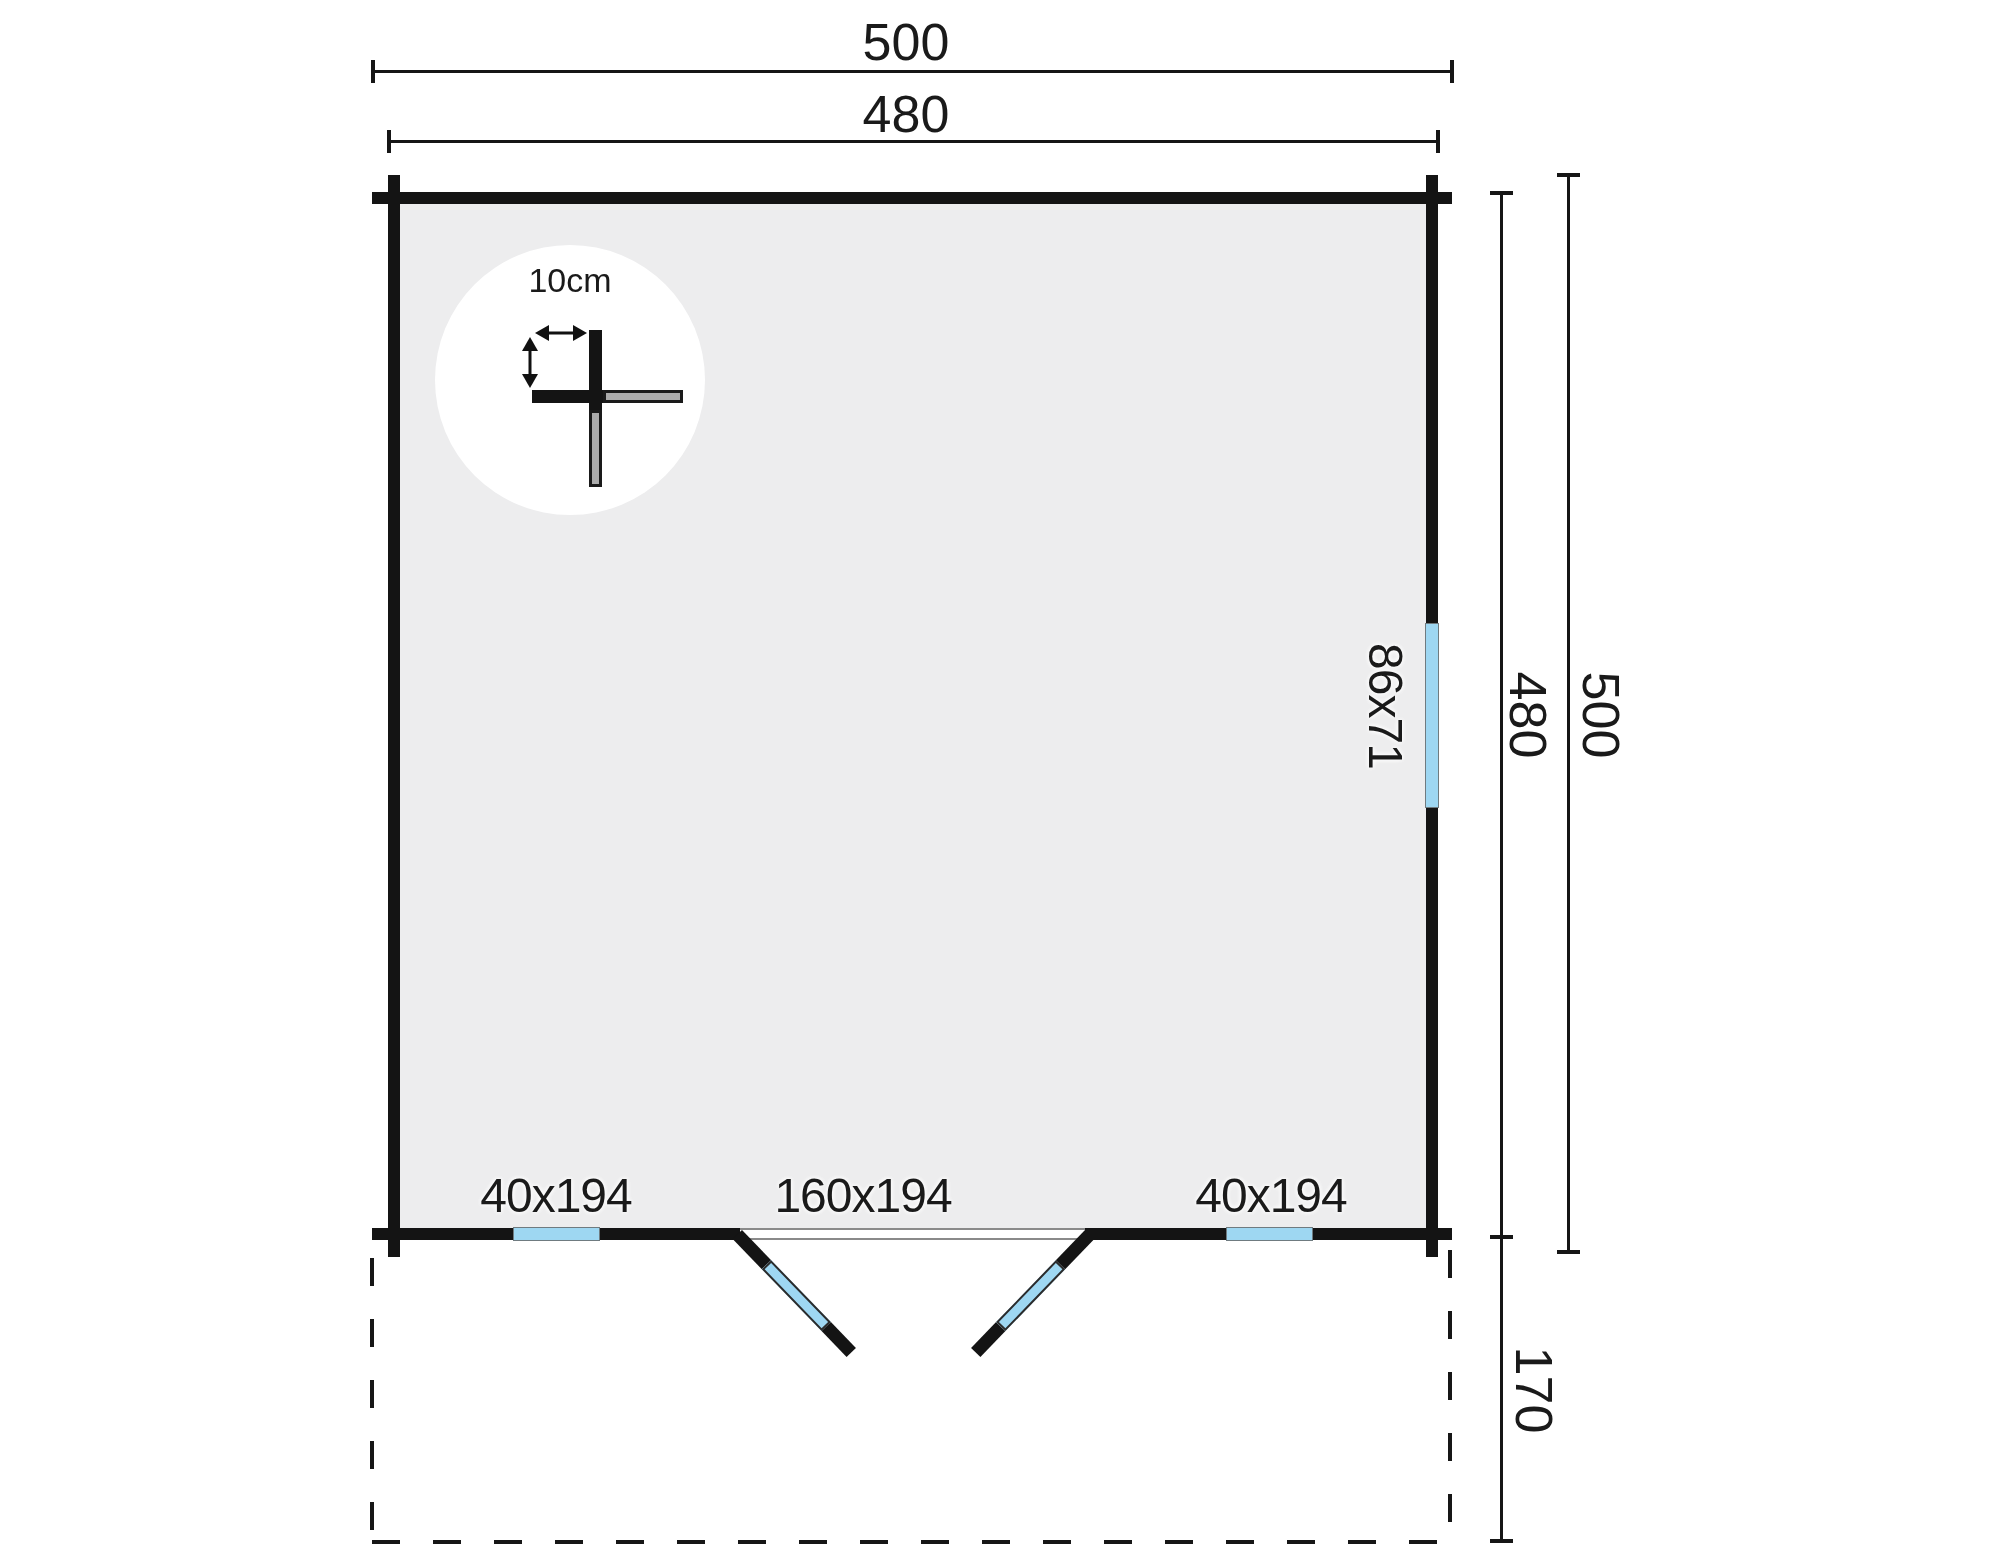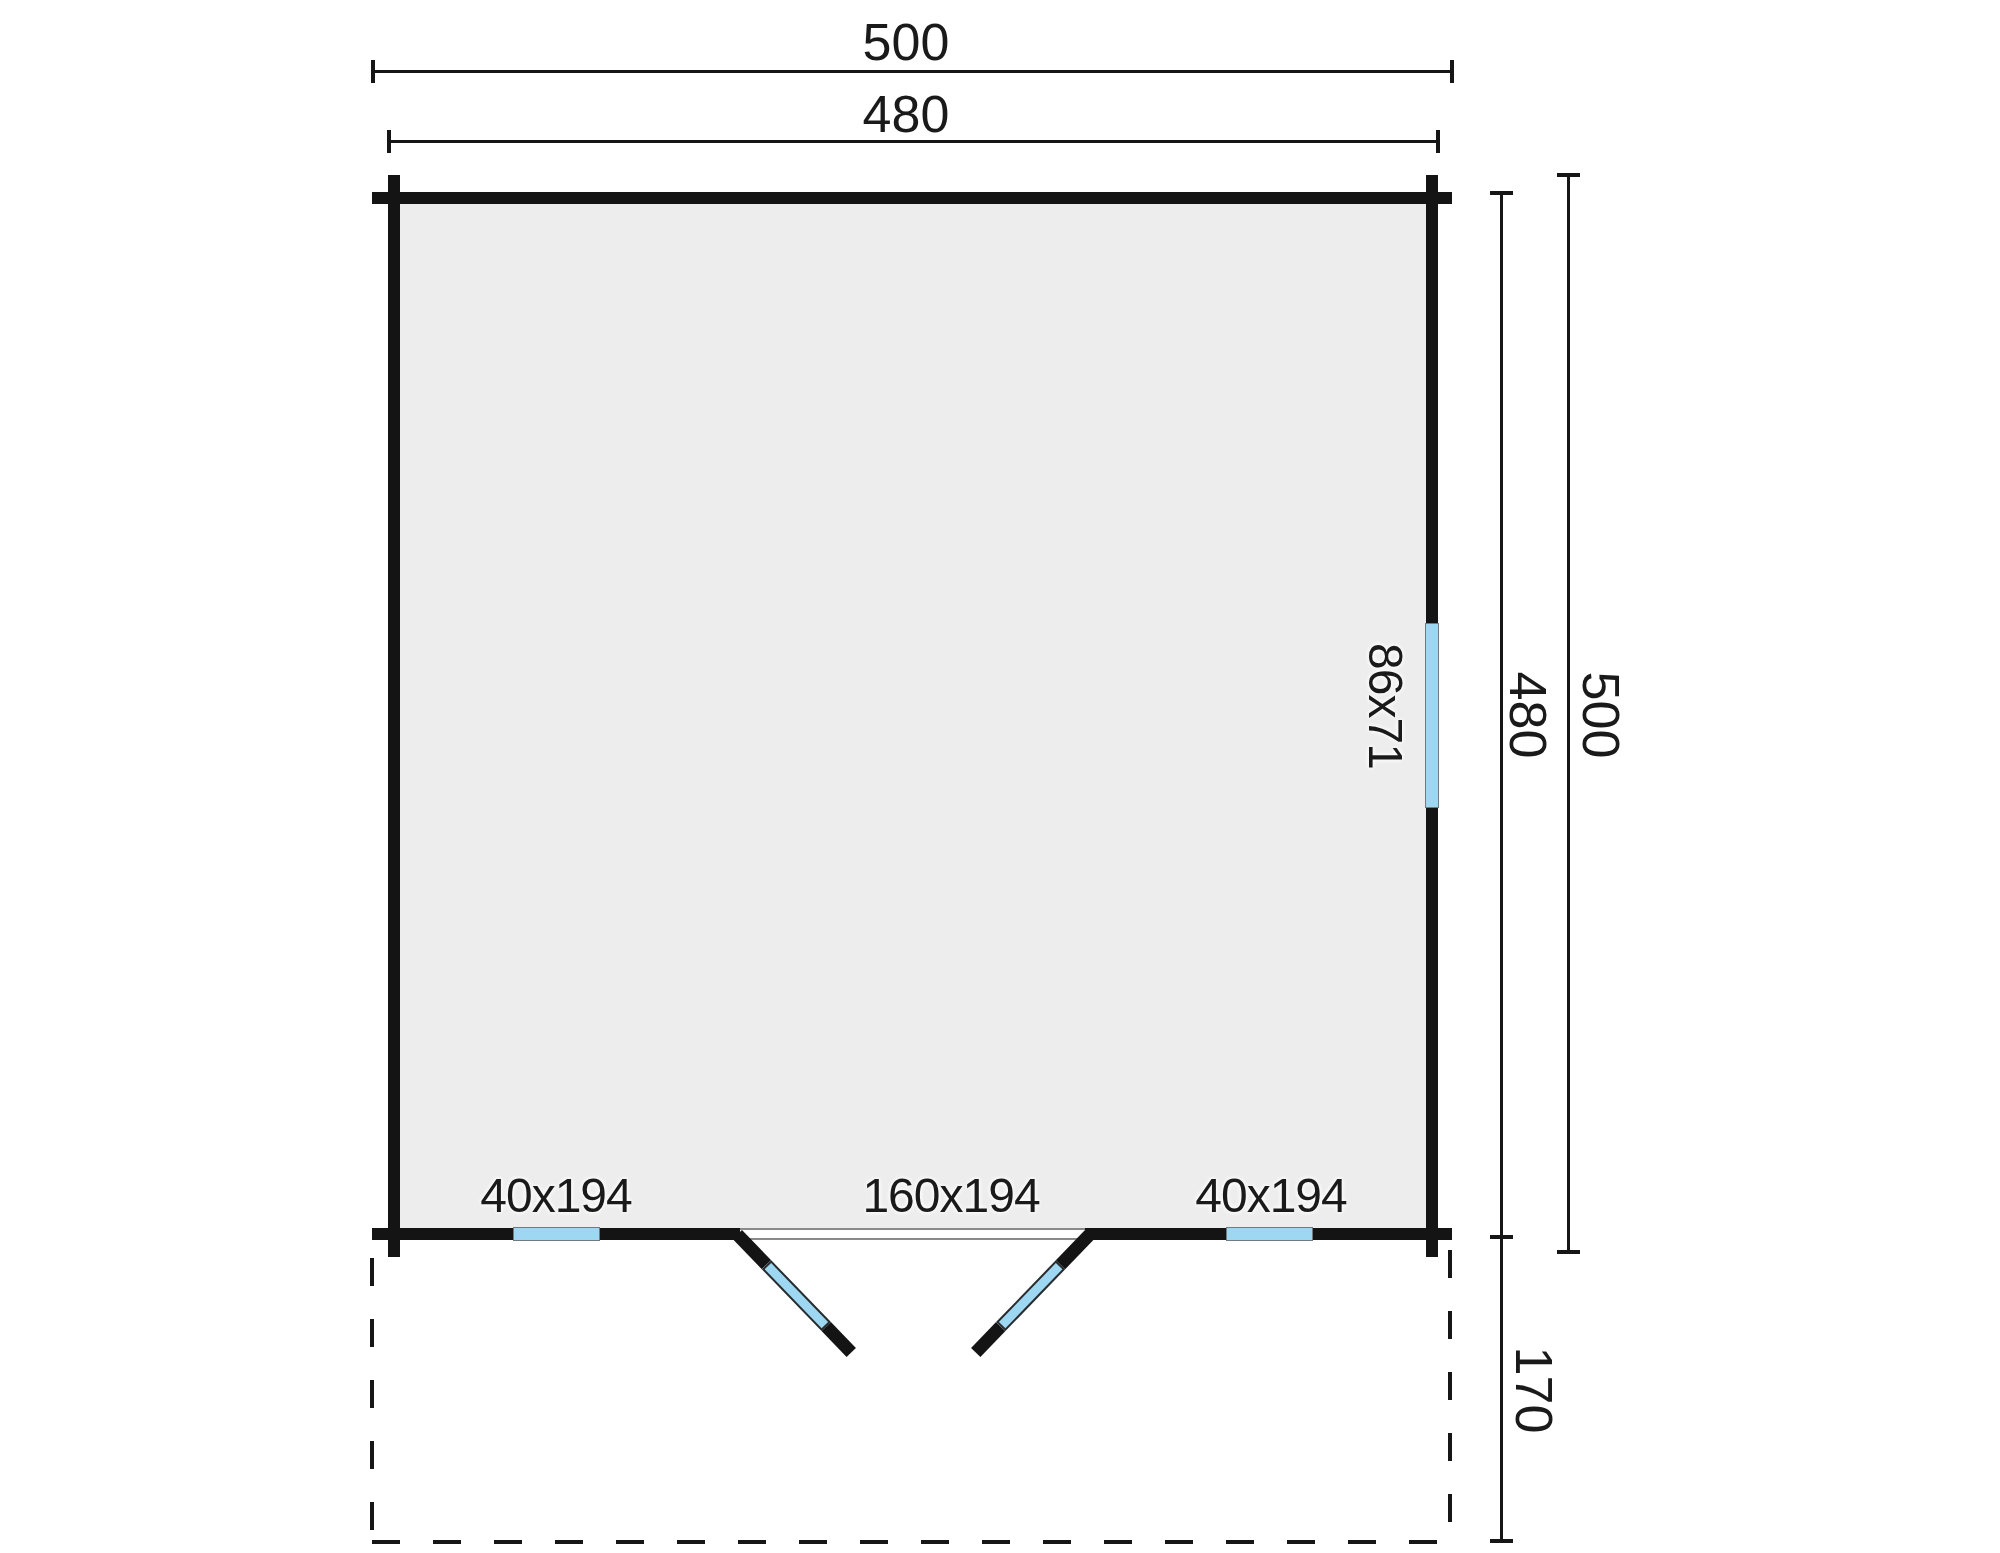--- a/index.html
+++ b/index.html
@@ -47,21 +47,21 @@
   .dash-right{left:1448px;top:1250px;height:294px;}
   .dash-bottom{left:372px;top:1540px;width:1080px;}
   
   .lbl{width:200px;text-align:center;line-height:1;font-size:52px;white-space:nowrap;
        color:#1a1a1a;text-shadow:0 0 5px #fff,0 0 5px #fff;}
   .lbl-small{font-size:48px;letter-spacing:-1px;}
   .rot{height:52px;line-height:52px;transform:rotate(90deg);}
   .lbl-t500{left:806px;top:16px;}
   .lbl-t480{left:806px;top:88px;}
   .lbl-win-left{left:456px;top:1172px;}
-  .lbl-door{left:851px;top:1172px;}
+  .lbl-door{left:763px;top:1172px;}
   .lbl-win-right{left:1171px;top:1172px;}
   .lbl-side-win{left:1285px;top:680px;}
   .lbl-r480{left:1428px;top:689px;}
   .lbl-r500{left:1501px;top:689px;}
   .lbl-r170{left:1434px;top:1364px;}
   
   .detail-circle{left:435px;top:245px;width:270px;height:270px;background:#fff;border-radius:50%;}
   .detail-lbl{left:0;top:18px;width:100%;text-align:center;font-size:34px;line-height:1;
               color:#1a1a1a;white-space:nowrap;}
   .log-black{background:#141414;}
@@ -72,20 +72,39 @@
   .hlog-g{left:168px;top:145px;width:80px;height:13px;}
   .arrow-svg{left:0;top:0;width:270px;height:270px;}
 </style>
 </head>
 <body>
 
 <div id="canvas">
 
   <div class="abs interior"></div>
 
+  <div class="abs detail-circle">
+    <div class="abs detail-lbl">10cm</div>
+    <div class="abs log-black vlog-b"></div>
+    <div class="abs log-gray vlog-g"></div>
+    <div class="abs log-black hlog-b"></div>
+    <div class="abs log-gray hlog-g"></div>
+    <svg class="abs arrow-svg" viewBox="0 0 270 270">
+      <g stroke="#111" fill="#111">
+        <line x1="110" y1="88" x2="144" y2="88" stroke-width="3"></line>
+        <polygon points="100,88 114,80 114,96" stroke="none"></polygon>
+        <polygon points="152,88 138,80 138,96" stroke="none"></polygon>
+      </g>
+      <g stroke="#111" fill="#111">
+        <line x1="95" y1="101" x2="95" y2="134" stroke-width="3"></line>
+        <polygon points="95,92 87,106 103,106" stroke="none"></polygon>
+        <polygon points="95,143 87,129 103,129" stroke="none"></polygon>
+      </g>
+    </svg>
+  </div>
 
   <div class="abs wall wall-top"></div>
   <div class="abs wall wall-left"></div>
   <div class="abs wall wall-right"></div>
   <div class="abs wall wall-b1"></div>
   <div class="abs wall wall-b2"></div>
   <div class="abs wall wall-b3"></div>
   <div class="abs wall wall-b4"></div>
 
   <div class="abs glass win-left"></div>

